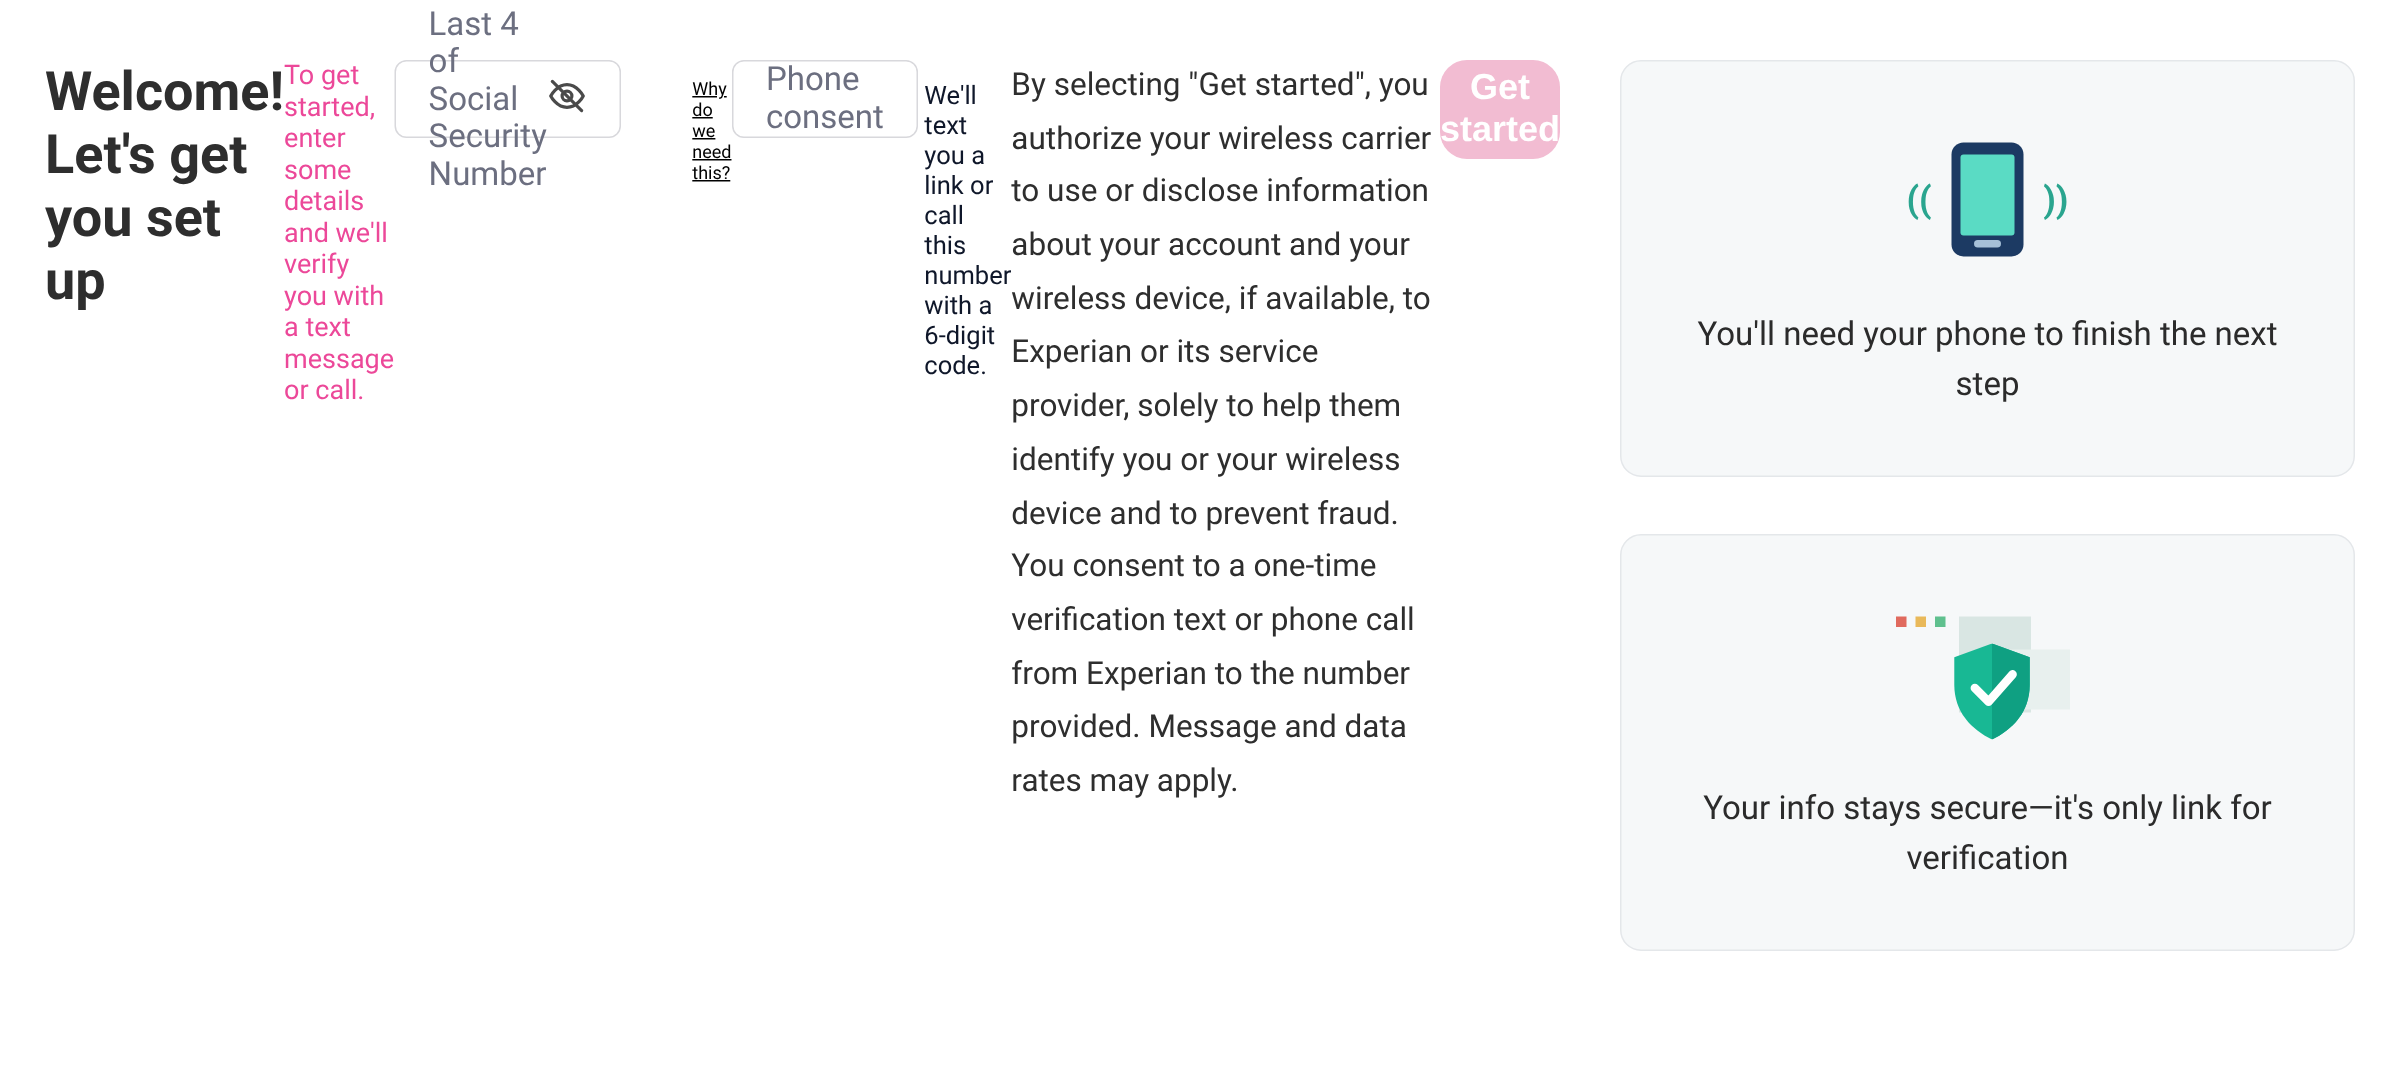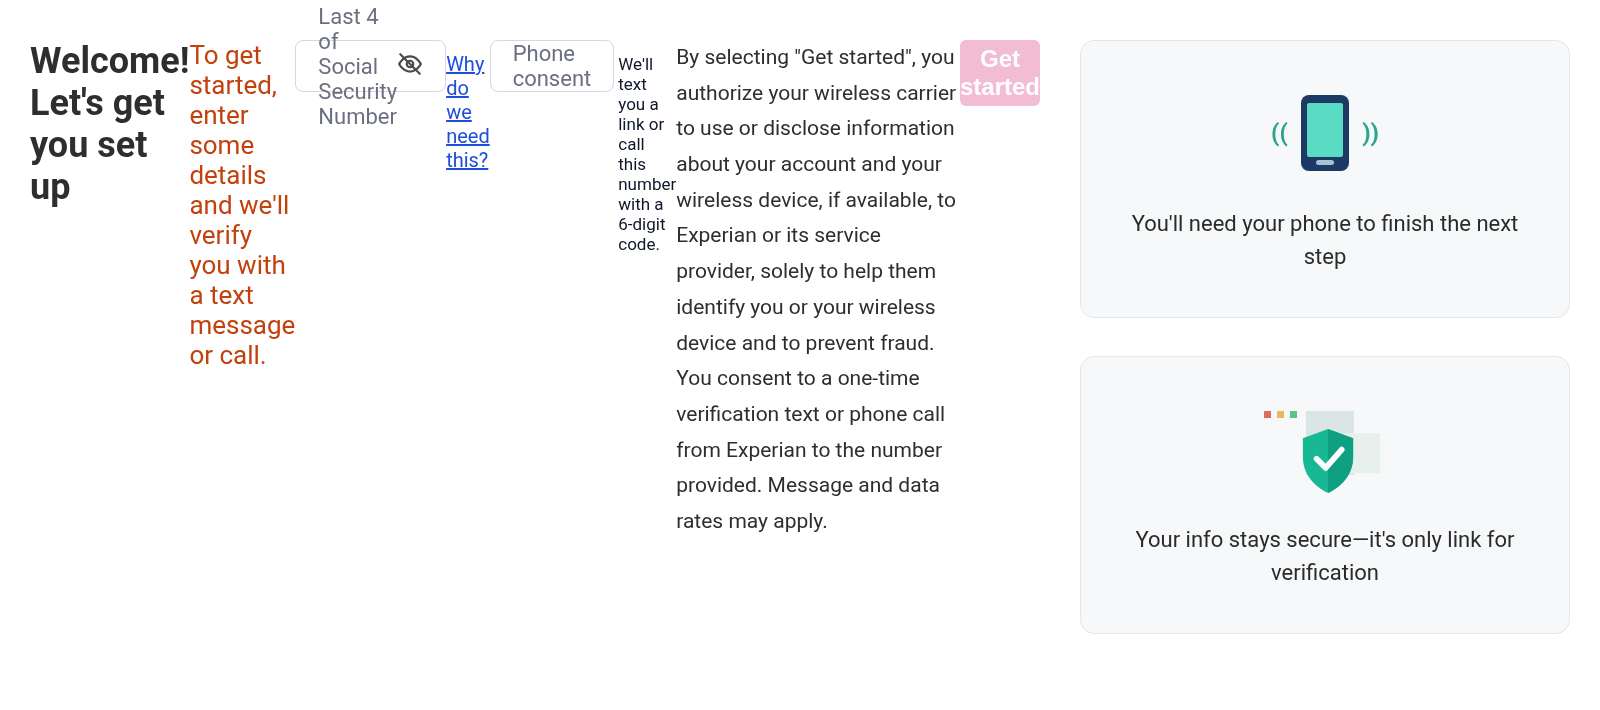--- a/index.html
+++ b/index.html
@@ -24,22 +24,22 @@
     flex-direction: column;
     gap: 38px;
   }
   h1.page-title {
     font-size: 36px;
     font-weight: 700;
     color: #2e2e2e;
     margin-bottom: 18px;
   }
   .page-subtitle {
-    font-size: 26px;
-    color: #c2410c;
+    font-size: 18px;
+    color: #ec4899;
     margin-bottom: 25px;
   }
   .field-wrap {
     position: relative;
     width: 100%;
     border: 1px solid #d8d8dc;
     border-radius: 8px;
     height: 52px;
     display: flex;
     align-items: center;
@@ -56,43 +56,44 @@
     color: #4a4a4a;
     flex-shrink: 0;
   }
   .why-row {
     display: flex;
     justify-content: flex-end;
     margin-top: 12px;
     margin-bottom: 28px;
   }
   .why-link {
-    font-size: 20px;
-    color: #1d4ed8;
+    font-size: 12px;
+    color: #000000;
     text-decoration: underline;
     cursor: pointer;
+    margin-left: 48px;
   }
   .phone-help {
     font-size: 17px;
     color: #0f172a;
     margin-top: 14px;
     margin-left: 4px;
     margin-bottom: 28px;
   }
   .consent-text {
     font-size: 21px;
     line-height: 1.7;
     color: #2e2e2e;
     margin-bottom: 46px;
   }
   .primary-btn {
     width: 100%;
     height: 66px;
     border: none;
-    border-radius: 6px;
+    border-radius: 18px;
     background: #f2bcd2;
     color: #ffffff;
     font-size: 24px;
     font-weight: 700;
     cursor: pointer;
   }
   .info-card {
     background: #f6f8f9;
     border: 1px solid #e4e7ea;
     border-radius: 14px;

